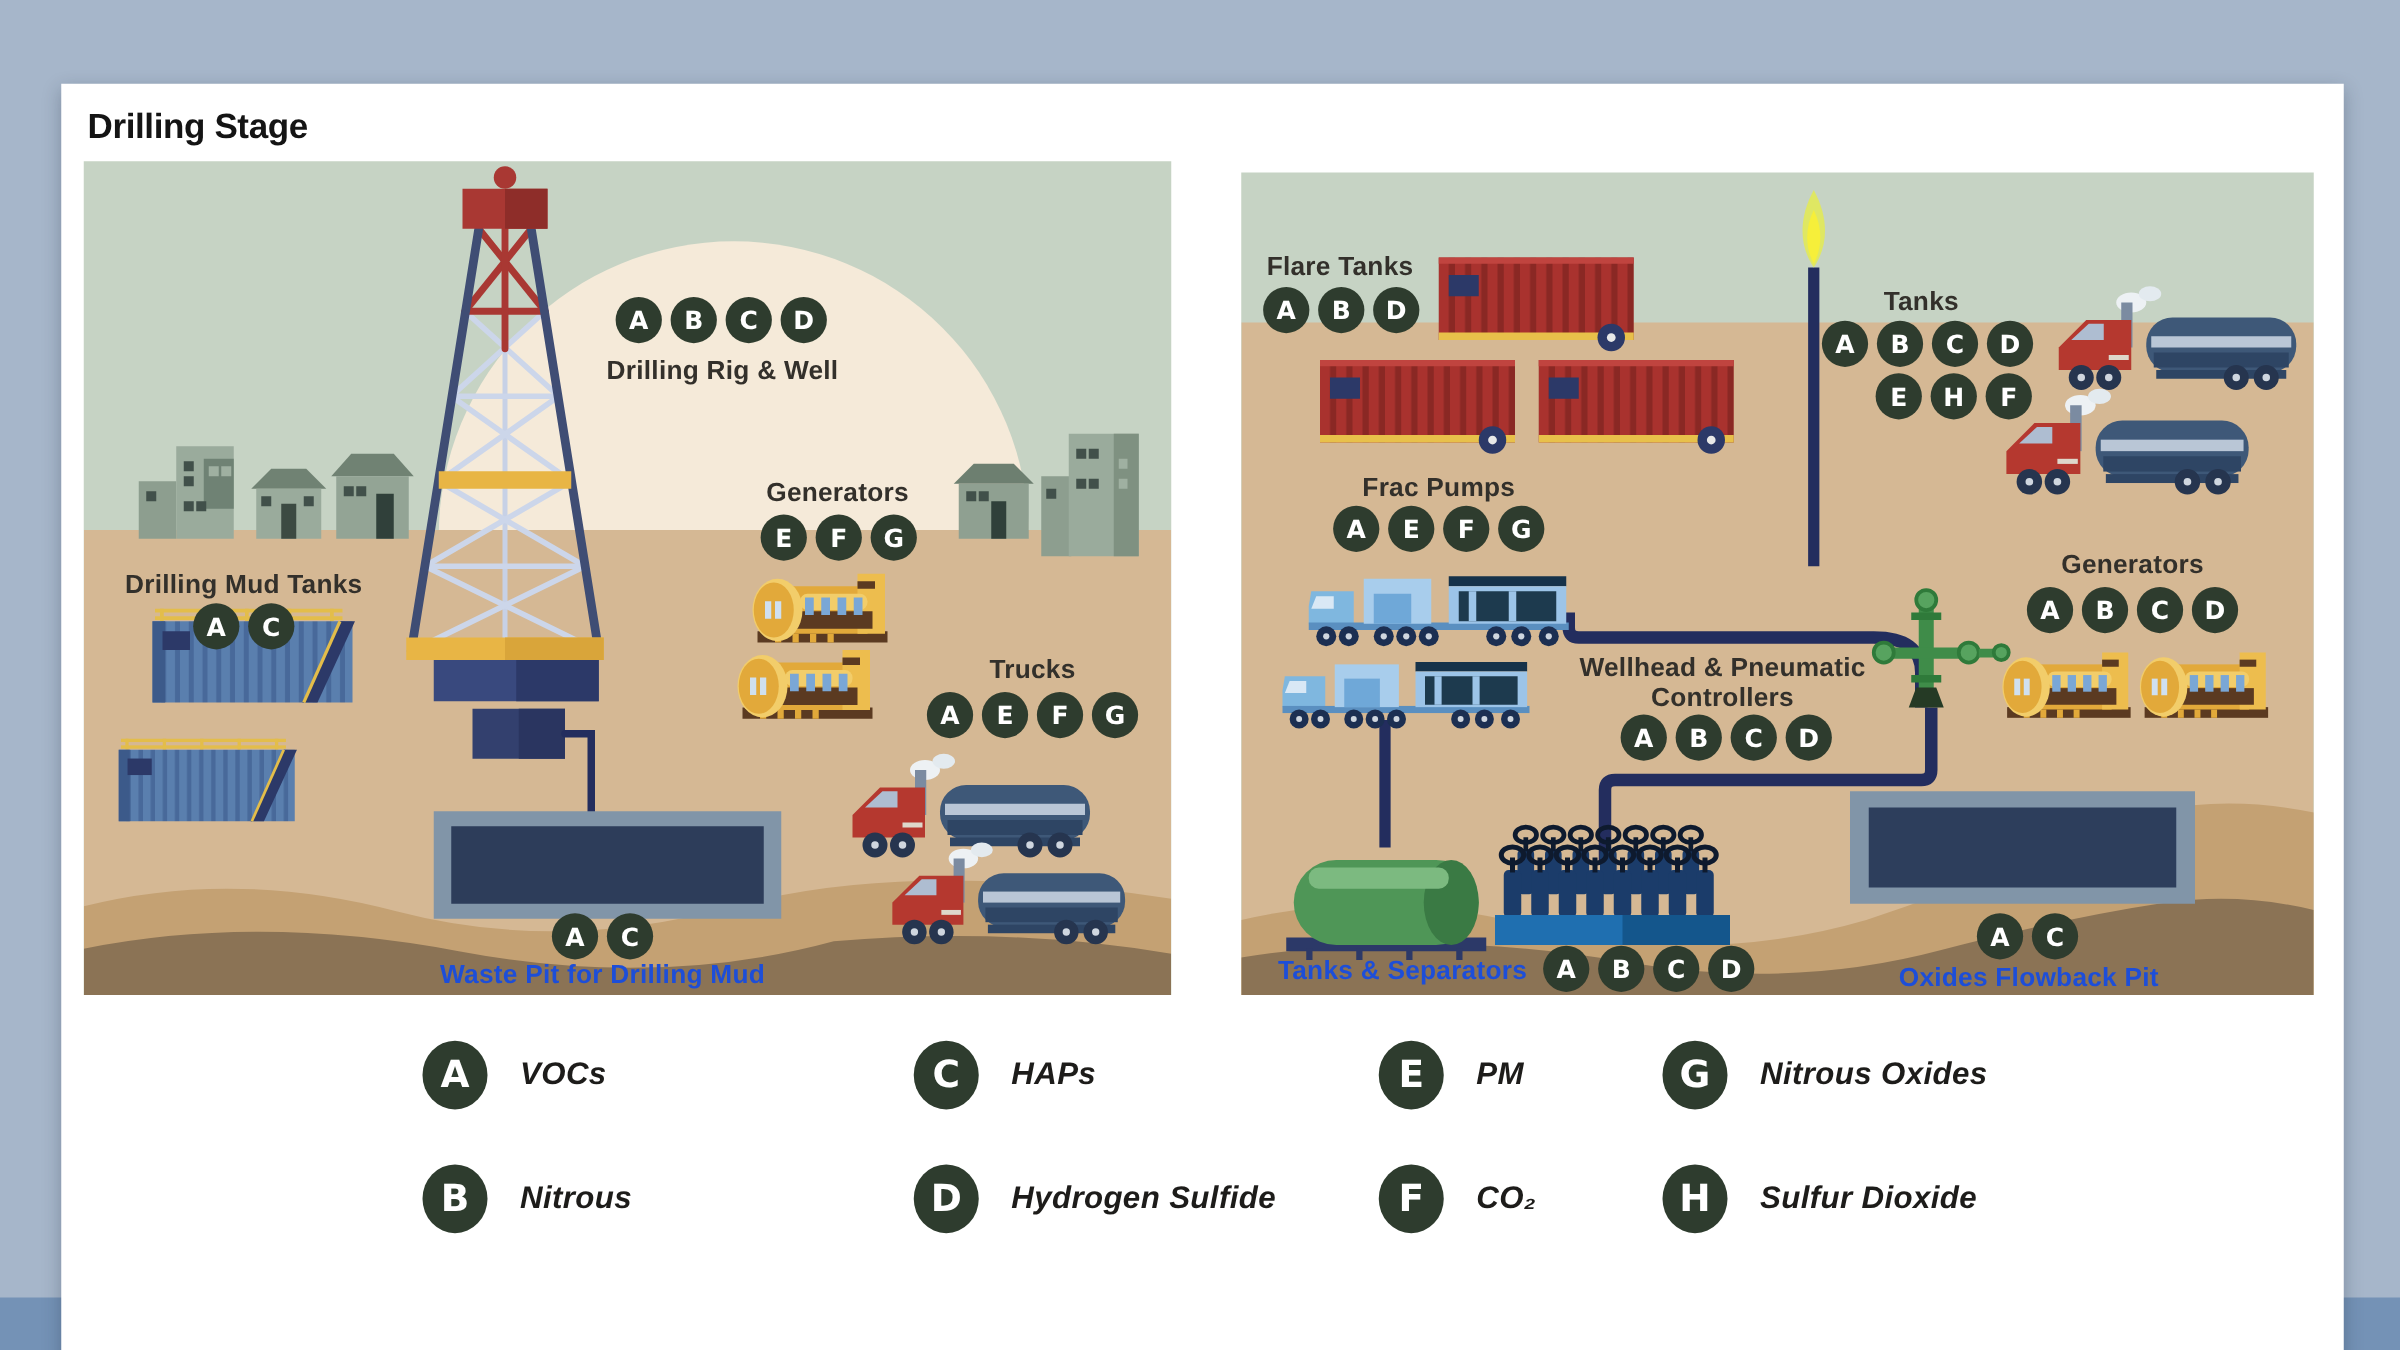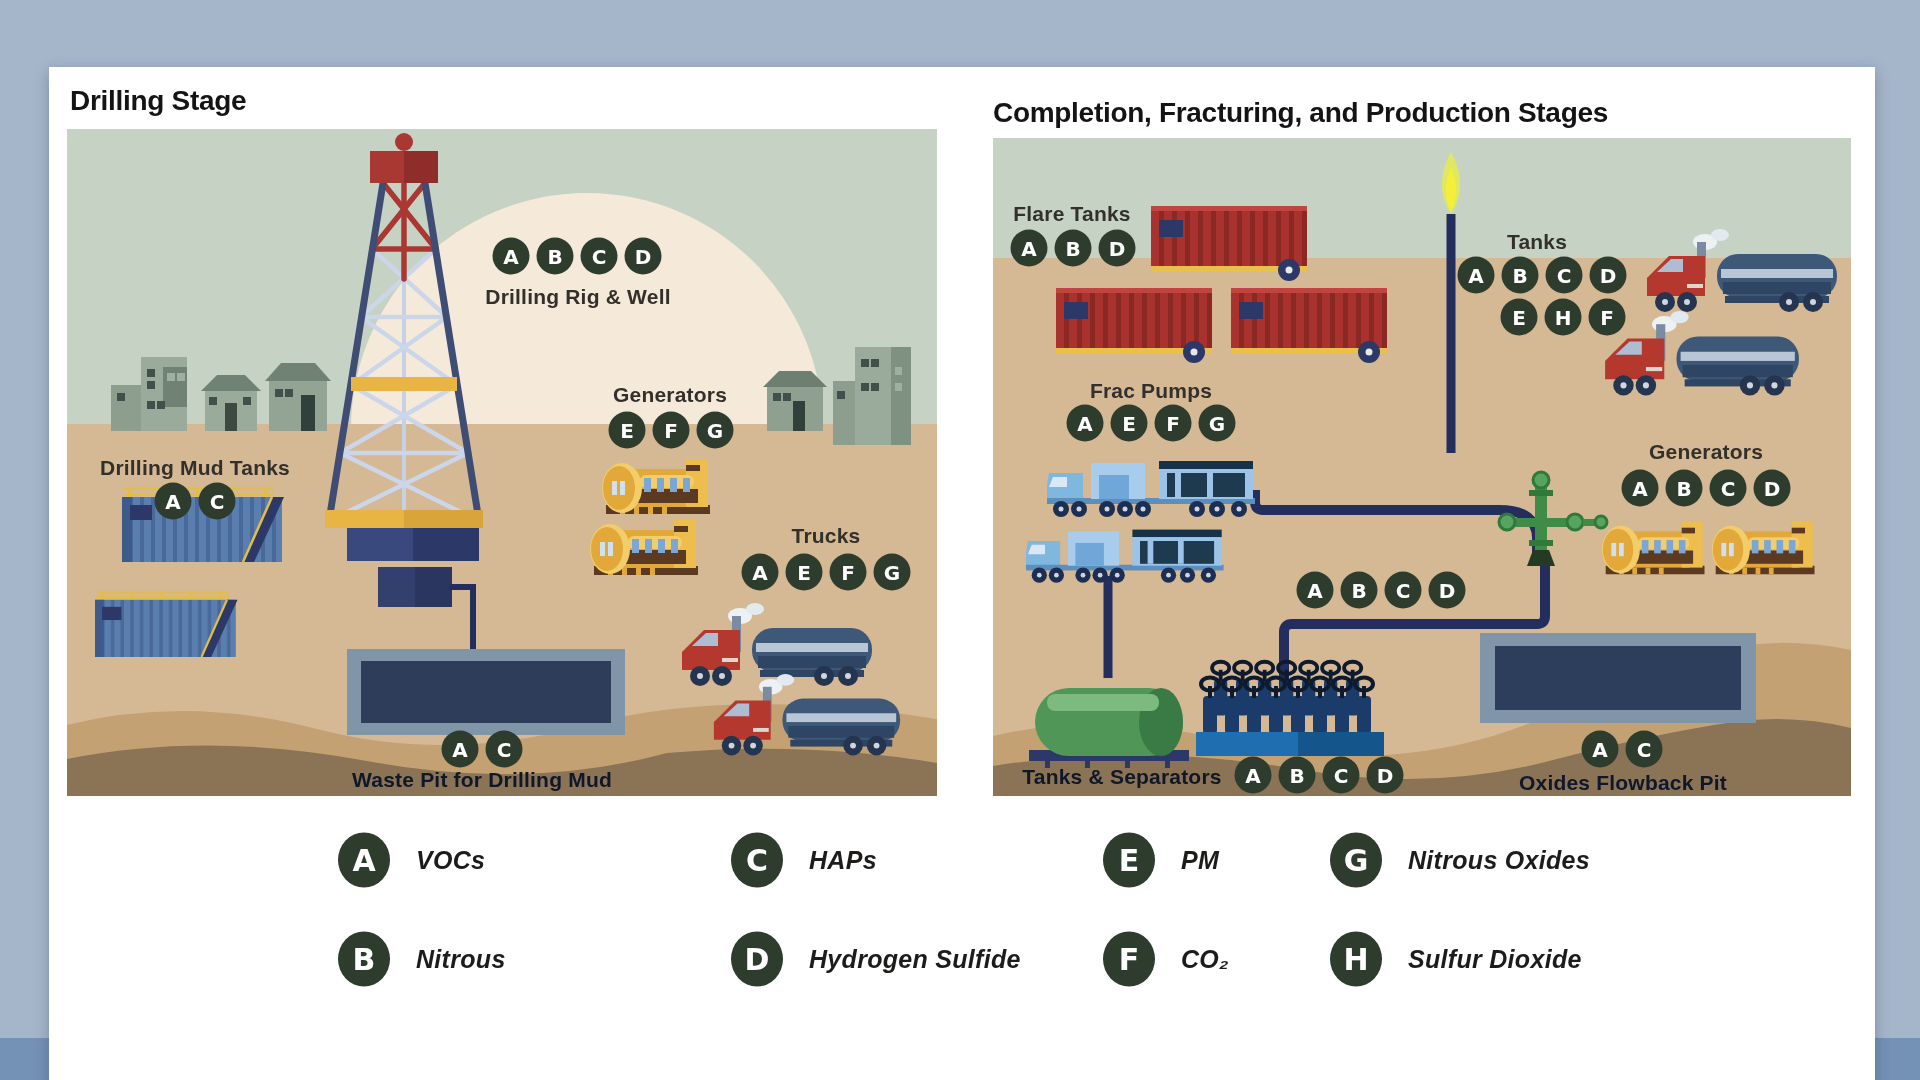--- a/index.html
+++ b/index.html
@@ -15,21 +15,21 @@
   .panel-title{
     position:absolute;font-size:28px;font-weight:800;color:#141414;letter-spacing:-.3px;
     white-space:nowrap;font-family:"Liberation Sans",sans-serif;
   }
   .scene{position:absolute;overflow:hidden;background:#c6d3c4;}
   .scene svg{position:absolute;left:0;top:0;display:block;}
   .slabel{
     position:absolute;transform:translate(-50%,-50%);font-size:21px;font-weight:600;
     color:#33302b;white-space:nowrap;letter-spacing:.2px;
   }
-  .slabel.light{color:#0f172a;}
+  .slabel.light{color:#1d4ed8;}
   .slabel.wrap{white-space:normal;width:268px;text-align:center;line-height:1.12;}
   .brow{position:absolute;transform:translate(-50%,-50%);display:flex;gap:7px;}
   .badge{
     width:37px;height:37px;border-radius:50%;background:#2e3c2e;color:#ffffff;
     display:flex;align-items:center;justify-content:center;
     font-size:20px;font-weight:800;font-family:"DejaVu Sans",sans-serif;flex:0 0 auto;
   }
   .legend-item{position:absolute;display:flex;align-items:center;gap:26px;transform:translate(0,-50%);}
   .legend-item .badge.lg{width:52px;height:55px;font-size:30px;}
   .legend-label{font-size:25px;font-weight:600;color:#1d1c1a;letter-spacing:.3px;white-space:nowrap;font-style:italic;}
@@ -149,21 +149,20 @@
       <ellipse cx="7" cy="2" rx="9" ry="6.5" fill="none" stroke="#0e1a2e" stroke-width="4"></ellipse>
     </g>
   </defs>
 </svg>
 
 <div class="bottom-strip"></div>
 
 <div class="card">
 
   <div class="panel-title" style="left:21px;top:18px">Drilling Stage</div>
-  <div class="panel-title" style="left:944px;top:30px">Completion, Fracturing, and Production Stages</div>
 
   <div class="scene" style="left:18px;top:62px;width:870px;height:667px">
     <svg width="870" height="667" viewBox="0 0 870 667">
       <circle cx="520" cy="300" r="236" fill="#f5ead9"></circle>
       <rect x="0" y="295" width="870" height="372" fill="#d5b894"></rect>
       <path d="M0,596 Q120,566 250,600 T520,596 T870,590 L870,667 L0,667 Z" fill="#c4a173"></path>
       <path d="M0,630 Q140,602 300,632 T600,624 Q740,612 870,634 L870,667 L0,667 Z" fill="#8b7355"></path>
 
       <g>
         <rect x="44" y="256" width="30" height="46" fill="#8d9e8f"></rect>
@@ -394,20 +393,21 @@
       </div>
 
     <div class="slabel" style="left:158px;top:253px">Frac Pumps</div>
     <div class="brow" style="left:158px;top:285px">
         <span class="badge">A</span>
         <span class="badge">E</span>
         <span class="badge">F</span>
         <span class="badge">G</span>
       </div>
 
+    <div class="slabel wrap" style="left:385px;top:408px">Wellhead &amp; Pneumatic Controllers</div>
     <div class="brow" style="left:388px;top:452px">
         <span class="badge">A</span>
         <span class="badge">B</span>
         <span class="badge">C</span>
         <span class="badge">D</span>
       </div>
 
     <div class="slabel" style="left:713px;top:314px">Generators</div>
     <div class="brow" style="left:713px;top:350px">
         <span class="badge">A</span>

